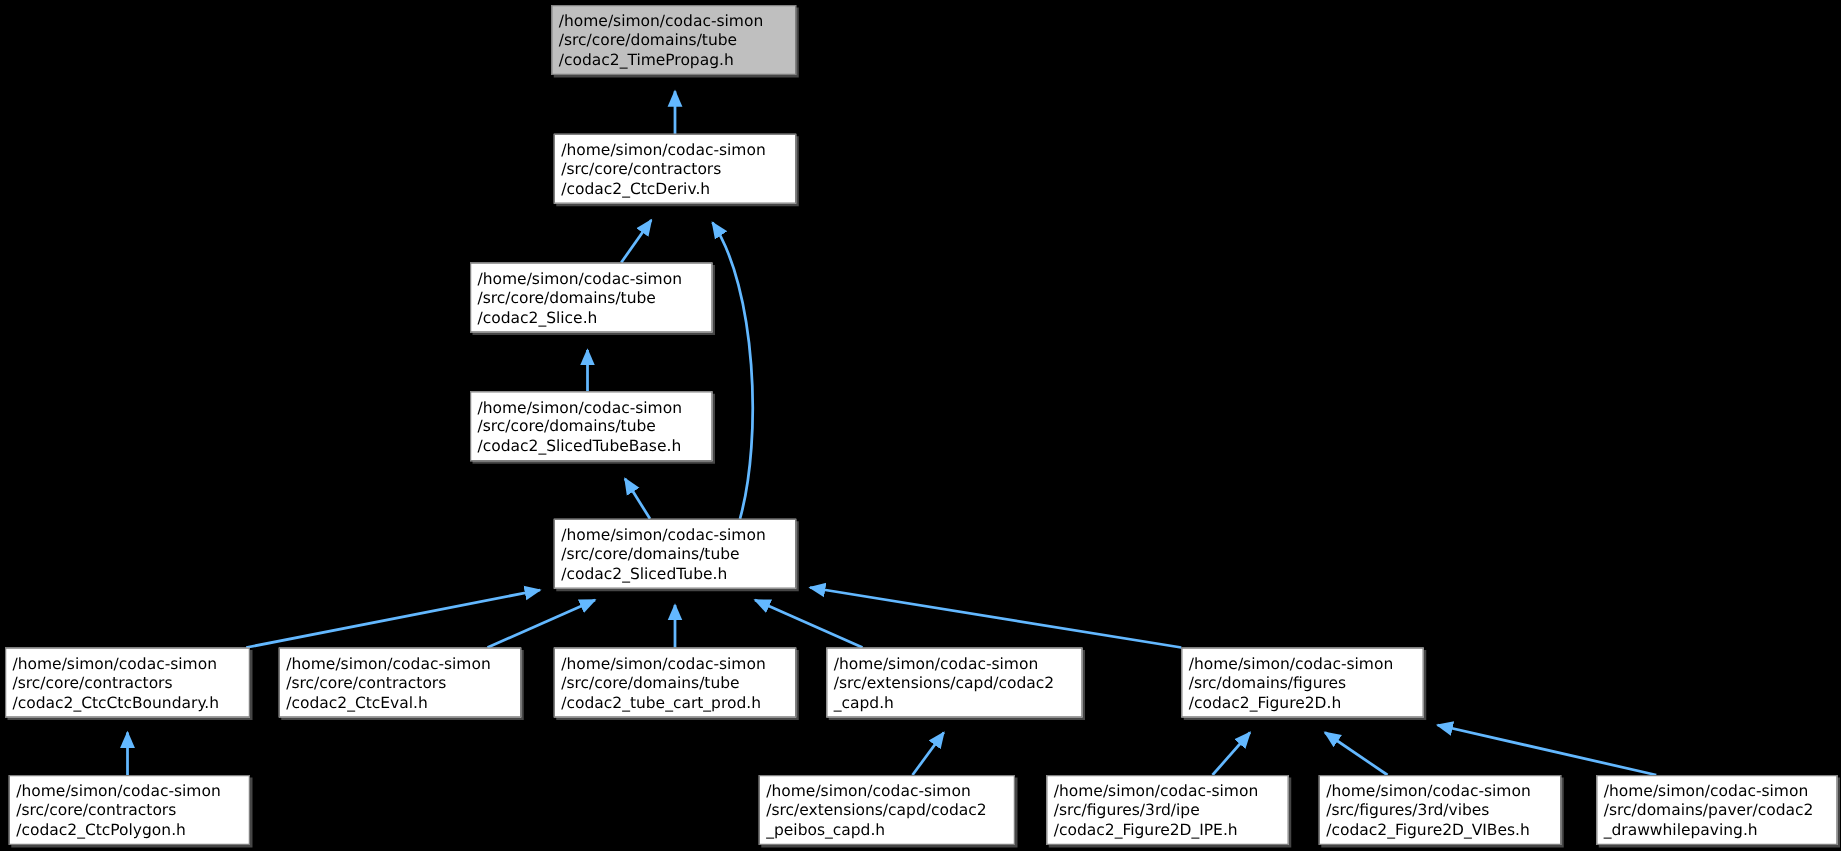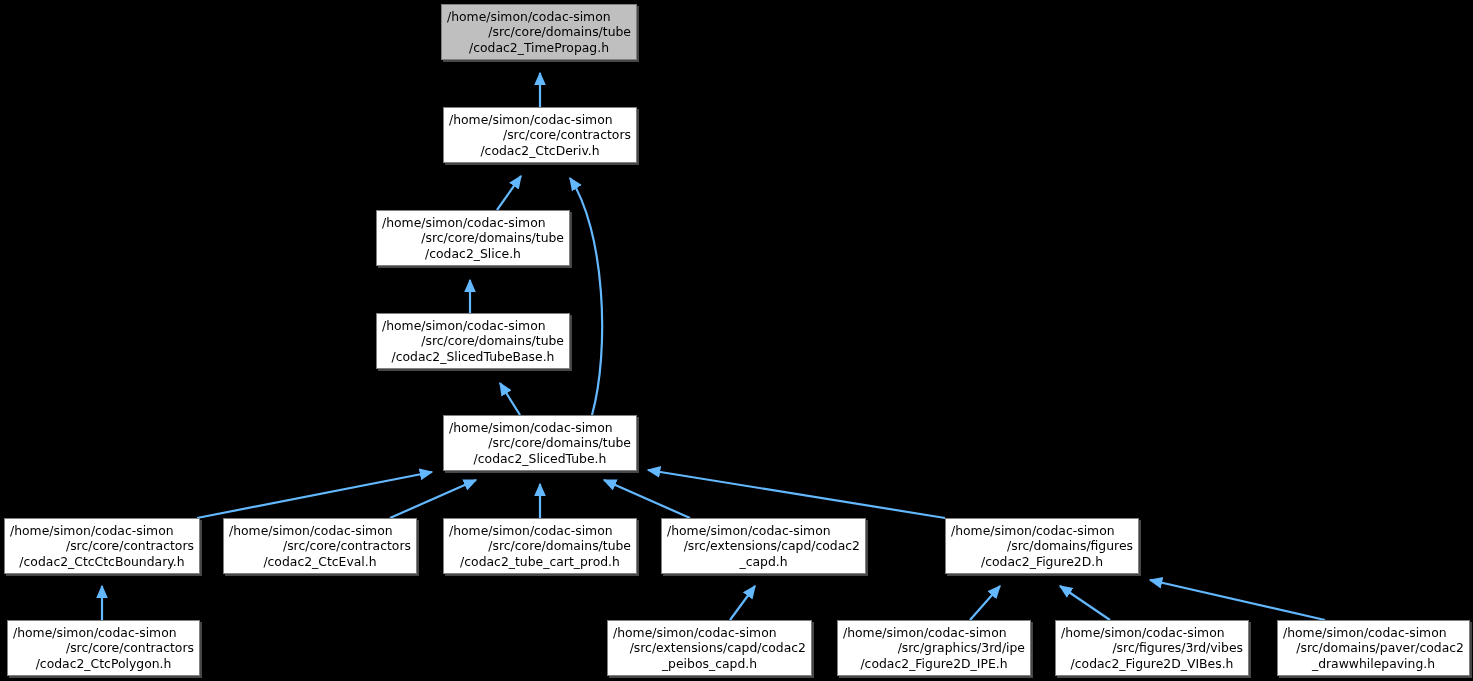--- a/index.html
+++ b/index.html
@@ -38,22 +38,22 @@
     box-shadow: 2px 2px 0 rgba(128,128,128,0.55);
   }
   .node.root {
     background: #bfbfbf;
     border: 1px solid #808080;
   }
   .node .ln {
     display: block;
   }
   .node .ln.l1 { text-align: left; }
-  .node .ln.l2 { text-align: right; }
-  .node .ln.l3 { text-align: center; }
+  .node .ln.l2 { text-align: left; }
+  .node .ln.l3 { text-align: left; }
 </style>
 </head>
 <body>
 
 <div id="canvas">
   <svg id="edges" viewBox="0 0 1473 681" xmlns="http://www.w3.org/2000/svg">
     <defs>
       <marker id="arrowhead" markerWidth="7" markerHeight="7" refX="5.6" refY="3" orient="auto" markerUnits="strokeWidth">
         <path d="M0,0.3 L6.2,3 L0,5.7 Z" fill="#63b8ff"></path>
       </marker>
@@ -82,17 +82,17 @@
       <div class="node" style="left: 376px; top: 210px; width: 194px; height: 56px;"><span class="ln l1">/home/simon/codac-simon</span><span class="ln l2">/src/core/domains/tube</span><span class="ln l3">/codac2_Slice.h</span></div>
       <div class="node" style="left: 376px; top: 313px; width: 194px; height: 56px;"><span class="ln l1">/home/simon/codac-simon</span><span class="ln l2">/src/core/domains/tube</span><span class="ln l3">/codac2_SlicedTubeBase.h</span></div>
       <div class="node" style="left: 443px; top: 415px; width: 194px; height: 56px;"><span class="ln l1">/home/simon/codac-simon</span><span class="ln l2">/src/core/domains/tube</span><span class="ln l3">/codac2_SlicedTube.h</span></div>
       <div class="node" style="left: 4px; top: 518px; width: 196px; height: 56px;"><span class="ln l1">/home/simon/codac-simon</span><span class="ln l2">/src/core/contractors</span><span class="ln l3">/codac2_CtcCtcBoundary.h</span></div>
       <div class="node" style="left: 223px; top: 518px; width: 194px; height: 56px;"><span class="ln l1">/home/simon/codac-simon</span><span class="ln l2">/src/core/contractors</span><span class="ln l3">/codac2_CtcEval.h</span></div>
       <div class="node" style="left: 443px; top: 518px; width: 194px; height: 56px;"><span class="ln l1">/home/simon/codac-simon</span><span class="ln l2">/src/core/domains/tube</span><span class="ln l3">/codac2_tube_cart_prod.h</span></div>
       <div class="node" style="left: 661px; top: 518px; width: 205px; height: 56px;"><span class="ln l1">/home/simon/codac-simon</span><span class="ln l2">/src/extensions/capd/codac2</span><span class="ln l3">_capd.h</span></div>
       <div class="node" style="left: 945px; top: 518px; width: 194px; height: 56px;"><span class="ln l1">/home/simon/codac-simon</span><span class="ln l2">/src/domains/figures</span><span class="ln l3">/codac2_Figure2D.h</span></div>
       <div class="node" style="left: 7px; top: 620px; width: 193px; height: 56px;"><span class="ln l1">/home/simon/codac-simon</span><span class="ln l2">/src/core/contractors</span><span class="ln l3">/codac2_CtcPolygon.h</span></div>
       <div class="node" style="left: 607px; top: 620px; width: 205px; height: 56px;"><span class="ln l1">/home/simon/codac-simon</span><span class="ln l2">/src/extensions/capd/codac2</span><span class="ln l3">_peibos_capd.h</span></div>
-      <div class="node" style="left: 837px; top: 620px; width: 194px; height: 56px;"><span class="ln l1">/home/simon/codac-simon</span><span class="ln l2">/src/graphics/3rd/ipe</span><span class="ln l3">/codac2_Figure2D_IPE.h</span></div>
+      <div class="node" style="left: 837px; top: 620px; width: 194px; height: 56px;"><span class="ln l1">/home/simon/codac-simon</span><span class="ln l2">/src/figures/3rd/ipe</span><span class="ln l3">/codac2_Figure2D_IPE.h</span></div>
       <div class="node" style="left: 1055px; top: 620px; width: 194px; height: 56px;"><span class="ln l1">/home/simon/codac-simon</span><span class="ln l2">/src/figures/3rd/vibes</span><span class="ln l3">/codac2_Figure2D_VIBes.h</span></div>
       <div class="node" style="left: 1277px; top: 620px; width: 193px; height: 56px;"><span class="ln l1">/home/simon/codac-simon</span><span class="ln l2">/src/domains/paver/codac2</span><span class="ln l3">_drawwhilepaving.h</span></div>
     </div>
 </div>
 
 </body></html>

